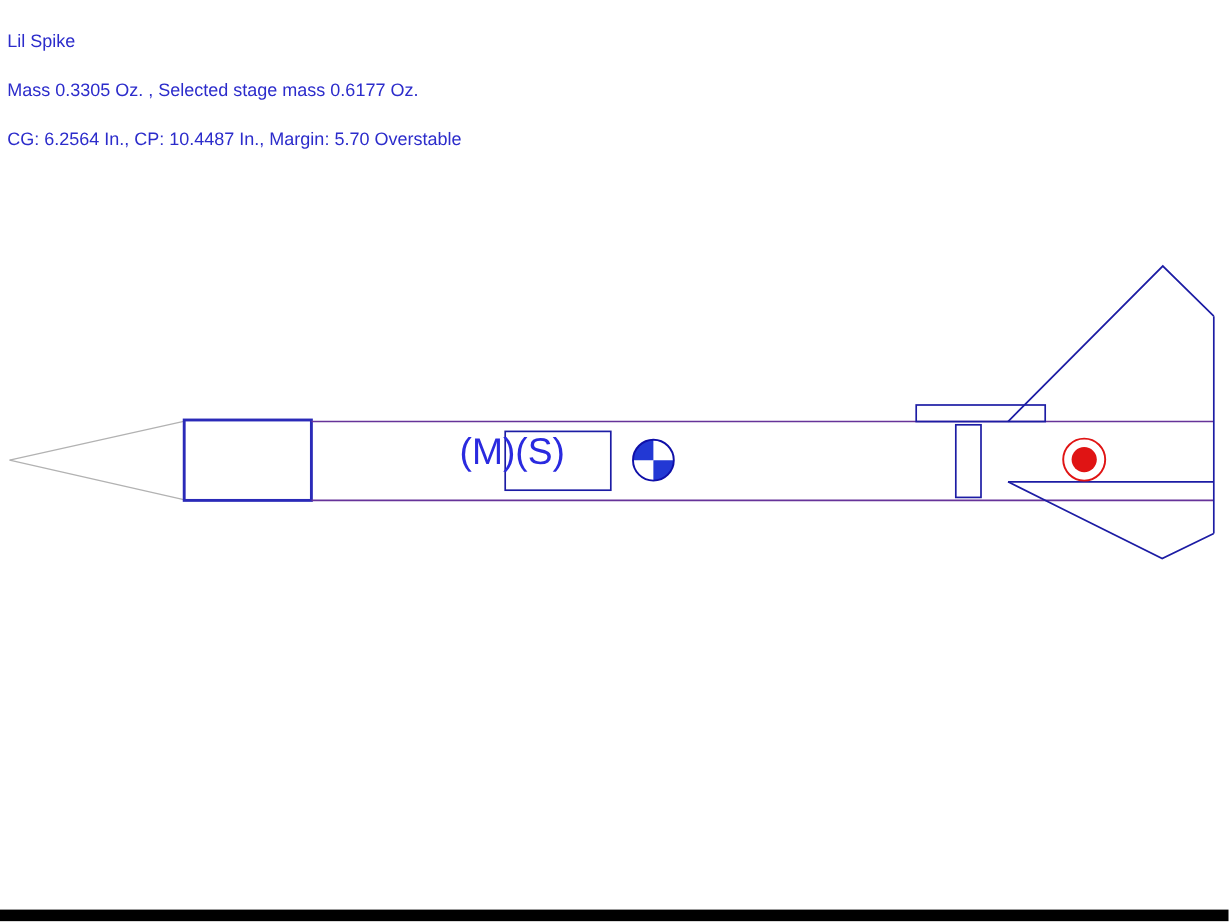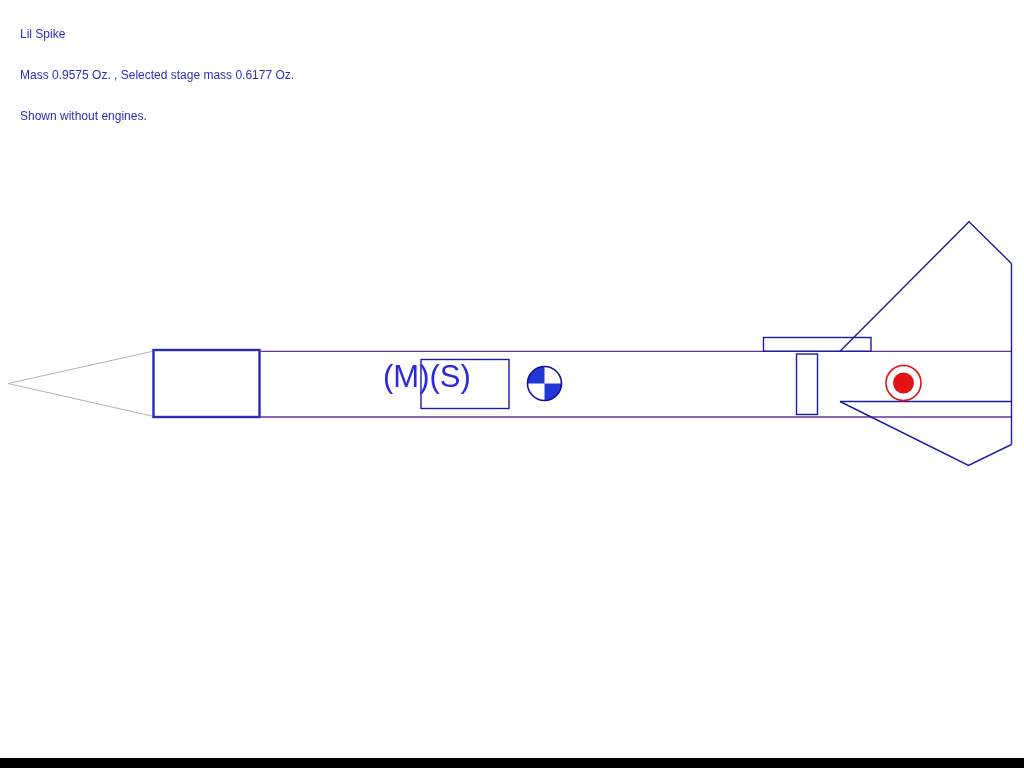--- a/index.html
+++ b/index.html
@@ -11,23 +11,23 @@
     position: relative;
     width: 1024px;
     height: 768px;
     background: var(--canvas_bg);
     overflow: hidden;
     font-family: "Liberation Sans", sans-serif;
   }
   #header {
     position: absolute;
     top: 1px;
-    left: 20px;
+    left: 6px;
     color: var(--header_text);
-    font-size: 12px;
+    font-size: 15px;
     line-height: 13.6px;
     white-space: pre;
   }
   #drawing {
     position: absolute;
     top: 0;
     left: 0;
   }
   .gray-line   { stroke: var(--nose_gray);   stroke-width: 1;   fill: none; }
   .thick-blue  { stroke: var(--nose_block);  stroke-width: 2.4; fill: none; }
@@ -51,22 +51,22 @@
     background: var(--bottom_bar);
   }
 </style>
 </head>
 <body>
 
 <div id="screen">
 
   <div id="header">
     <div>Lil Spike</div>
-    <div>Mass 0.9575 Oz. , Selected stage mass 0.6177 Oz.</div>
-    <div>Shown without engines.</div>
+    <div>Mass 0.3305 Oz. , Selected stage mass 0.6177 Oz.</div>
+    <div>CG: 6.2564 In., CP: 10.4487 In., Margin: 5.70 Overstable</div>
   </div>
 
   <svg id="drawing" width="1024" height="768" viewBox="0 0 1024 768" xmlns="http://www.w3.org/2000/svg">
 
     <g>
       <line class="gray-line" x1="8" y1="383.5" x2="154" y2="351"></line>
       <line class="gray-line" x1="8" y1="383.5" x2="154" y2="416.5"></line>
     </g>
 
     <rect class="thick-blue" x="153.5" y="350" width="106" height="67"></rect>

